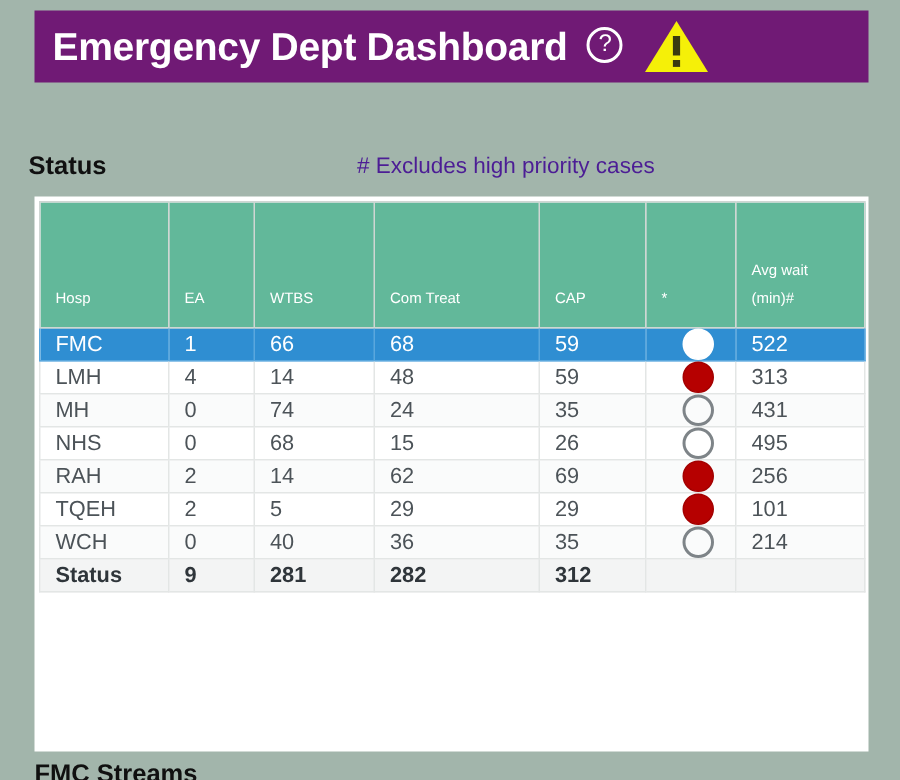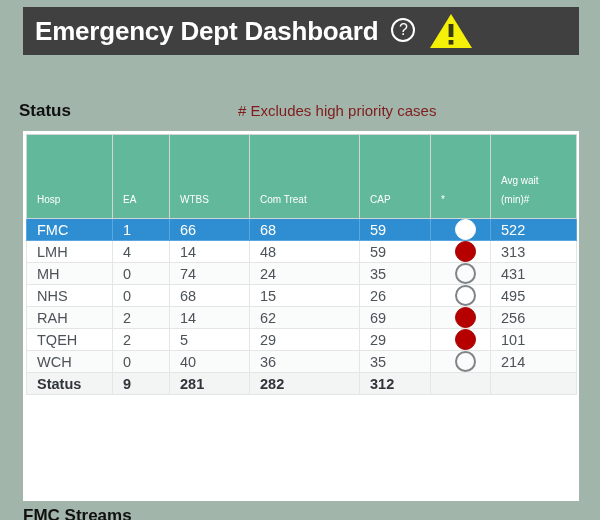--- a/index.html
+++ b/index.html
@@ -23,21 +23,21 @@
     box-sizing: border-box;
   }
 
   
   .header-bar {
     position: absolute;
     left: 23px;
     top: 7px;
     width: 556px;
     height: 48px;
-    background: #404040;
+    background: #701a75;
     display: flex;
     align-items: center;
     padding-left: 12px;
     box-sizing: border-box;
   }
   .header-title {
     color: #ffffff;
     font-size: 26px;
     font-weight: bold;
     letter-spacing: -0.2px;
@@ -84,21 +84,21 @@
     left: 19px;
     top: 101px;
     color: #101010;
     font-size: 17px;
     font-weight: bold;
   }
   .status-note {
     position: absolute;
     left: 238px;
     top: 102px;
-    color: #7f1d1d;
+    color: #4c1d95;
     font-size: 15px;
   }
 
   
   .table-wrap {
     position: absolute;
     left: 23px;
     top: 131px;
     width: 556px;
     height: 370px;

